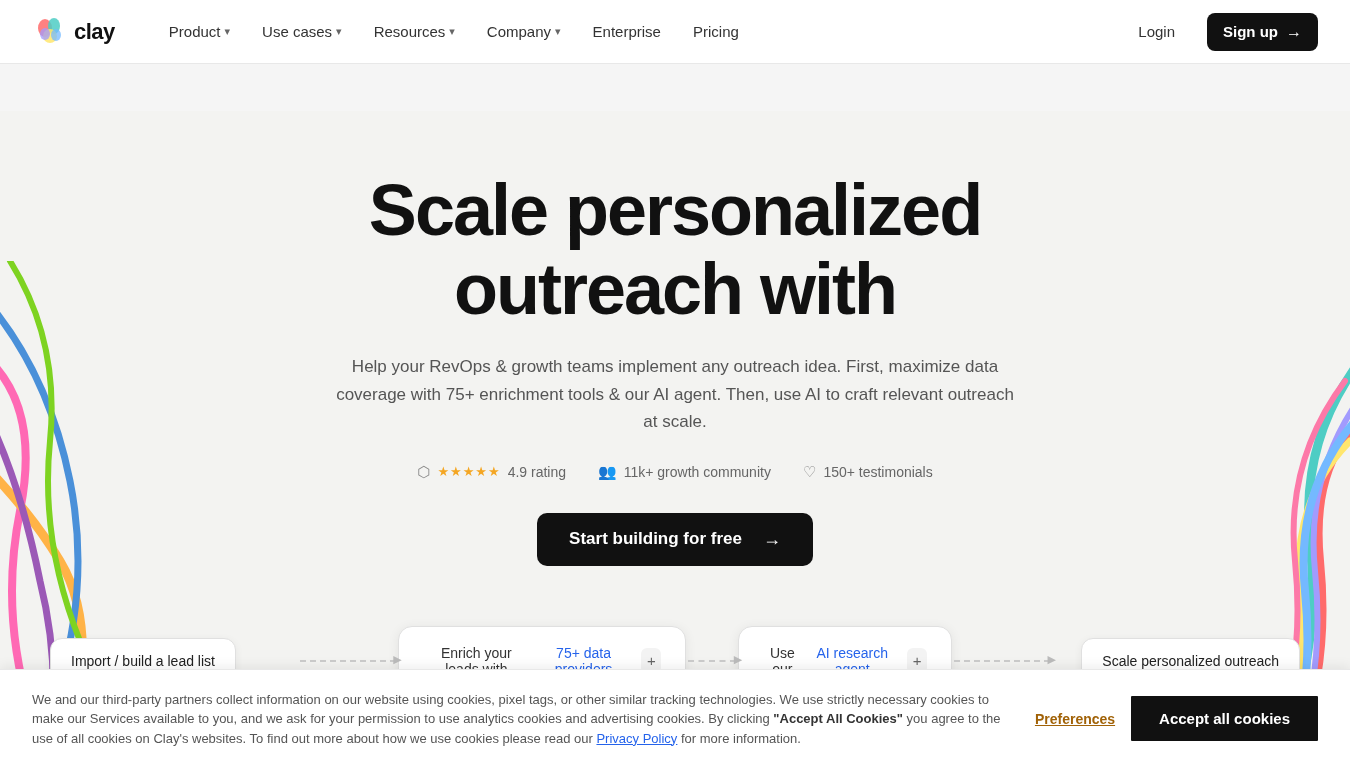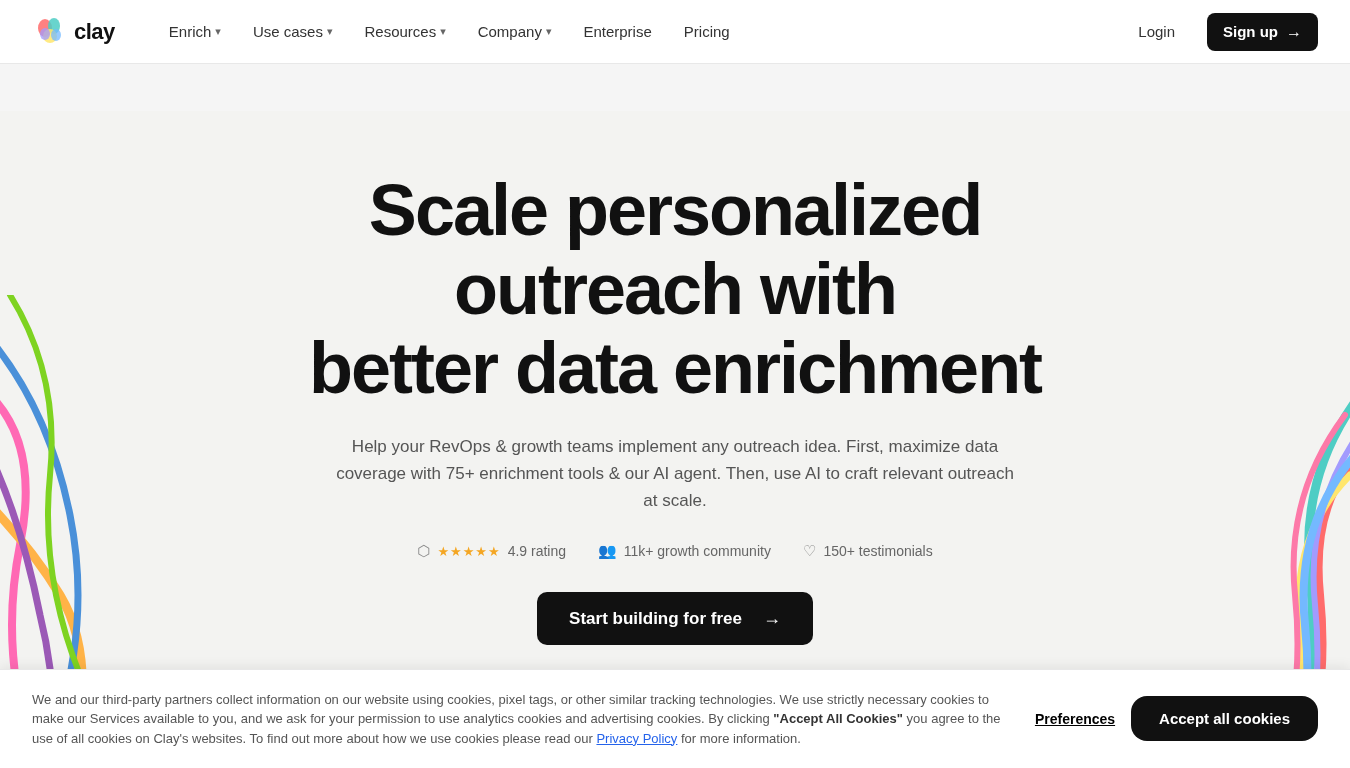--- a/index.html
+++ b/index.html
@@ -246,34 +246,34 @@
     }
     .cookie-actions {
       display: flex;
       align-items: center;
       gap: 16px;
       flex-shrink: 0;
     }
     .cookie-prefs {
       font-size: 14px;
       font-weight: 600;
-      color: #000000;
+      color: #a16207;
       cursor: pointer;
       text-decoration: underline;
       background: none;
       border: none;
       padding: 8px 0;
     }
     .cookie-accept {
       background: #111;
       color: #fff;
       font-size: 15px;
       font-weight: 600;
       padding: 14px 28px;
-      border-radius: 16px;
+      border-radius: 1px;
       cursor: pointer;
       border: none;
       white-space: nowrap;
     }
   </style>
 </head>
 <body>
 
 <nav>
   <a class="nav-logo" href="#">
@@ -285,21 +285,21 @@
       <ellipse cx="22" cy="12" rx="6" ry="8" fill="#4ECDC4" opacity="0.85"></ellipse>
       <ellipse cx="18" cy="22" rx="7" ry="7" fill="#FFE66D" opacity="0.85"></ellipse>
       <ellipse cx="13" cy="20" rx="5" ry="6" fill="#A29BFE" opacity="0.75"></ellipse>
       <ellipse cx="24" cy="21" rx="5" ry="6" fill="#74B9FF" opacity="0.75"></ellipse>
     </svg>
     <span class="nav-logo-text">clay</span>
   </a>
 
   <div class="nav-links">
     <a class="nav-link">
-      <span>Enrich</span>
+      <span>Product</span>
       <span class="chevron">▾</span>
     </a>
     <a class="nav-link">
       <span>Use cases</span>
       <span class="chevron">▾</span>
     </a>
     <a class="nav-link">
       <span>Resources</span>
       <span class="chevron">▾</span>
     </a>
@@ -357,21 +357,20 @@
       <path d="M 205 60 Q 145 130 155 230 Q 165 330 135 410" stroke="#74B9FF" stroke-width="8" fill="none" stroke-linecap="round"></path>
       <path d="M 195 20 Q 135 100 145 200 Q 155 300 125 380" stroke="#FD79A8" stroke-width="6" fill="none" stroke-linecap="round"></path>
 
       <circle cx="83" cy="330" r="8" fill="#FFE66D"></circle>
       <circle cx="83" cy="330" r="4" fill="#fff"></circle>
     </svg>
   </div>
 
   <h1 class="hero-title">
     <span>Scale personalized outreach with</span><br>
-    <span>better data enrichment</span>
   </h1>
 
   <p class="hero-subtitle">Help your RevOps &amp; growth teams implement any outreach idea. First, maximize data coverage with 75+ enrichment tools &amp; our AI agent. Then, use AI to craft relevant outreach at scale.</p>
 
   <div class="hero-stats">
     <div class="hero-stat">
       <span class="stat-icon">⬡</span>
       <span class="stars">★★★★★</span>
       <span>4.9 rating</span>
     </div>

